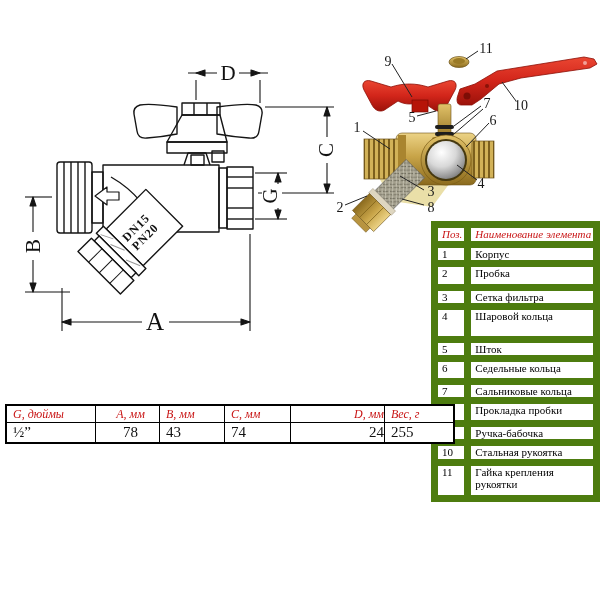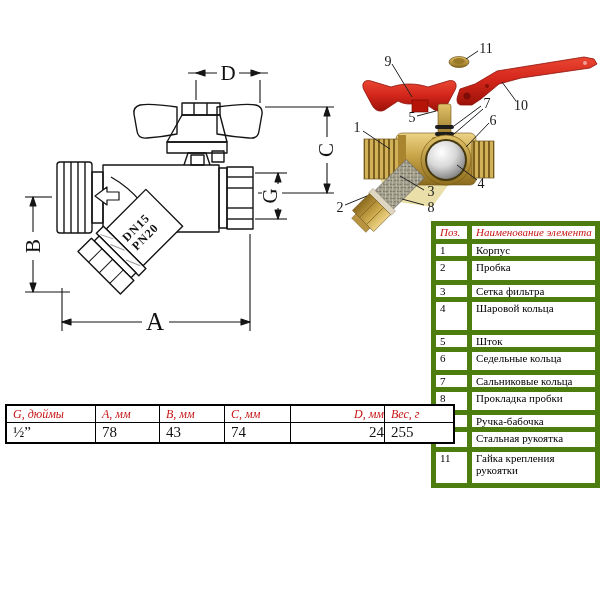--- a/index.html
+++ b/index.html
@@ -9,21 +9,21 @@
   svg{position:absolute;left:0;top:0;}
   svg text{font-family:"Liberation Serif",serif;fill:#111;}
   .dim-label{font-size:21px;}
   .dim-label-big{font-size:25px;}
   .callout-num{font-size:14px;fill:#181818;}
   .marking{font-size:12px;font-weight:bold;letter-spacing:1px;}
 
   
   table.parts{position:absolute;left:431px;top:221px;border-collapse:collapse;
               background:#fff;border:2px solid #000;table-layout:fixed;}
-  table.parts td{border:5px solid #4d7c0f;padding:0 2px 0 4px;vertical-align:top;
+  table.parts td{border:7px solid #4d7c0f;padding:0 2px 0 4px;vertical-align:top;
                  font-size:11px;line-height:12px;overflow:hidden;margin-left:9px;}
   table.parts .c-pos{width:36px;}
   table.parts .c-name{width:120px;}
   table.parts thead td{color:#c81414;font-style:italic;white-space:nowrap;height:13px;}
   table.parts tbody tr:nth-of-type(1) {height:11px;}
   table.parts tbody tr:nth-of-type(2) {height:24px;}
   table.parts tbody tr:nth-of-type(3) {height:11px;}
   table.parts tbody tr:nth-of-type(4) {height:33px;}
   table.parts tbody tr:nth-of-type(5) {height:10px;}
   table.parts tbody tr:nth-of-type(6) {height:23px;}
@@ -33,21 +33,21 @@
   table.parts tbody tr:nth-of-type(10){height:20px;}
   table.parts tbody tr:nth-of-type(11){height:36px;}
 
   
   table.spec{position:absolute;left:5px;top:404px;border-collapse:collapse;
              background:#fff;border:2px solid #000;table-layout:fixed;}
   table.spec td{border:1px solid #000;padding:0 0 0 6px;white-space:nowrap;overflow:hidden;}
   table.spec tr.spec-head td{color:#c81414;font-style:italic;font-size:12px;height:16px;}
   table.spec tr.spec-vals td{font-size:15px;height:19px;color:#111;}
   table.spec td:nth-of-type(1){width:82px;}
-  table.spec td:nth-of-type(2){width:57px;}
+  table.spec td:nth-of-type(2){width:57px;text-align:center;}
   table.spec td:nth-of-type(3){width:58px;}
   table.spec td:nth-of-type(4){width:59px;}
   table.spec td:nth-of-type(5){width:87px;text-align:right;}
   table.spec td:nth-of-type(6){width:62px;}
 </style>
 </head>
 <body>
 
 <div id="stage">
 

